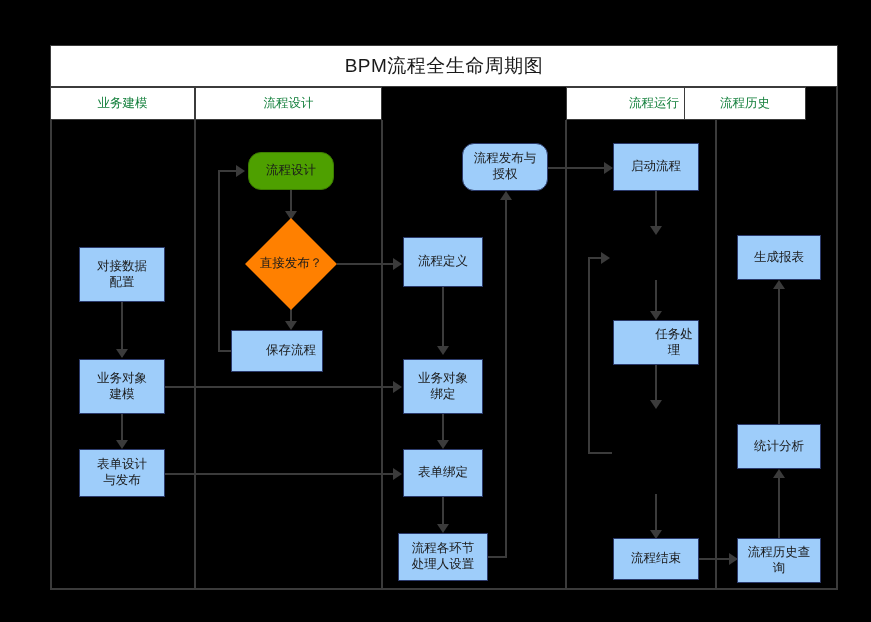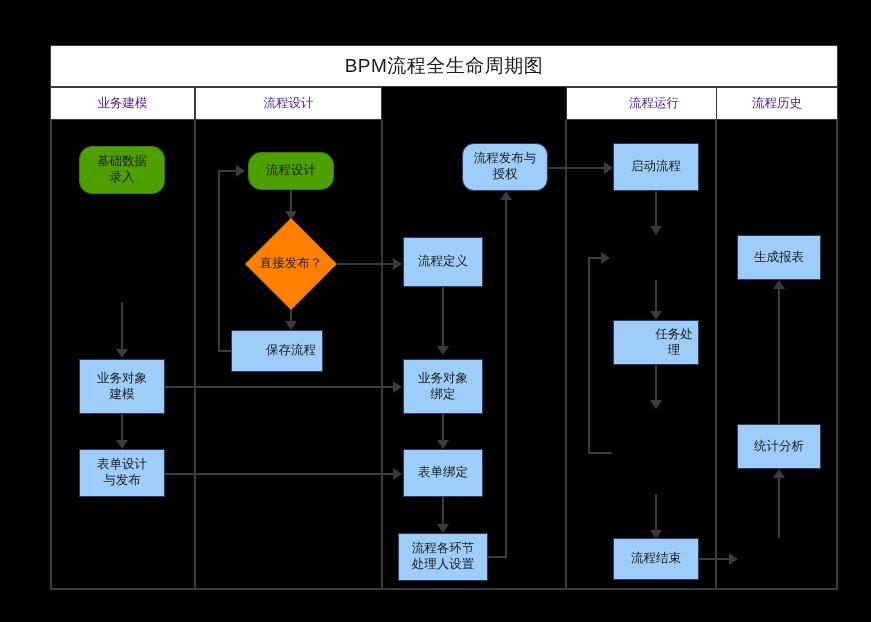--- a/index.html
+++ b/index.html
@@ -10,21 +10,21 @@
   
   .frame{position:absolute;left:50px;top:45px;width:788px;height:545px;
          border:2px solid #3b3b3b;box-sizing:border-box;background:transparent;}
   .title-bar{position:absolute;left:50px;top:45px;width:788px;height:42px;
              background:#fff;border:1px solid #3b3b3b;box-sizing:border-box;
              display:flex;align-items:center;justify-content:center;
              font-size:19px;color:#1a1a1a;letter-spacing:.5px;}
   .lane-head{position:absolute;top:87px;height:33px;background:#fff;
              border:1px solid #3b3b3b;box-sizing:border-box;
              display:flex;align-items:center;justify-content:center;
-             font-size:12.5px;color:#4c1d95;}
+             font-size:12.5px;color:#15803d;}
   .lane-div{position:absolute;top:120px;width:2px;height:470px;background:#3b3b3b;}
 
   
   .node{position:absolute;box-sizing:border-box;display:flex;align-items:center;
         justify-content:center;text-align:center;font-size:12.5px;line-height:1.25;
         color:#1a1a1a;white-space:pre-line;z-index:5;}
   .n-box{background:#9ecdfa;border:1px solid #2b3a6b;}
   .n-start{background:#4ea000;border:1px solid #3c7d00;border-radius:13px;}
   .n-diamond{background:transparent;border:none;}
   .n-diamond .dshape{position:absolute;left:50%;top:50%;width:70.7%;height:70.7%;
@@ -44,30 +44,30 @@
 <body>
 
 <div id="stage">
 
   <div class="frame"></div>
   <div class="title-bar">BPM流程全生命周期图</div>
 
   <div class="lane-head" style="left:50px;width:145px;">业务建模</div>
   <div class="lane-head" style="left:195px;width:187px;">流程设计</div>
   <div class="lane-head" style="left:566px;width:176px;">流程运行</div>
-  <div class="lane-head" style="left:716px;width:122px;">流程历史</div>
+  <div class="lane-head" style="left:684px;width:122px;">流程历史</div>
 
   <div class="lane-div" style="left:194px;"></div>
   <div class="lane-div" style="left:381px;"></div>
   <div class="lane-div" style="left:565px;"></div>
   <div class="lane-div" style="left:715px;"></div>
 
-  <div class="node n-start" style="left:79px;top:146px;width:86px;height:48px;">基础数据
-录入</div>
 
+  <div class="node n-box" style="left:79px;top:247px;width:86px;height:55px;">对接数据
+配置</div>
   <div class="ln lnv" style="left:121px;top:302px;height:55px;"></div>
   <div class="ar ar-d" style="left:116px;top:349px;"></div>
 
   <div class="node n-box" style="left:79px;top:359px;width:86px;height:55px;">业务对象
 建模</div>
   <div class="ln lnv" style="left:121px;top:414px;height:33px;"></div>
   <div class="ar ar-d" style="left:116px;top:440px;"></div>
 
   <div class="node n-box" style="left:79px;top:449px;width:86px;height:48px;">表单设计
 与发布</div>
@@ -154,14 +154,16 @@
   <div class="node n-box" style="left:737px;top:235px;width:84px;height:45px;">生成报表</div>
 
   <div class="ln lnv" style="left:778px;top:289px;height:138px;"></div>
   <div class="ar ar-u" style="left:773px;top:280px;"></div>
 
   <div class="node n-box" style="left:737px;top:424px;width:84px;height:45px;">统计分析</div>
 
   <div class="ln lnv" style="left:778px;top:478px;height:60px;"></div>
   <div class="ar ar-u" style="left:773px;top:469px;"></div>
 
+  <div class="node n-box" style="left:737px;top:538px;width:84px;height:45px;">流程历史查
+询</div>
 
 </div>
 
 </body></html>

